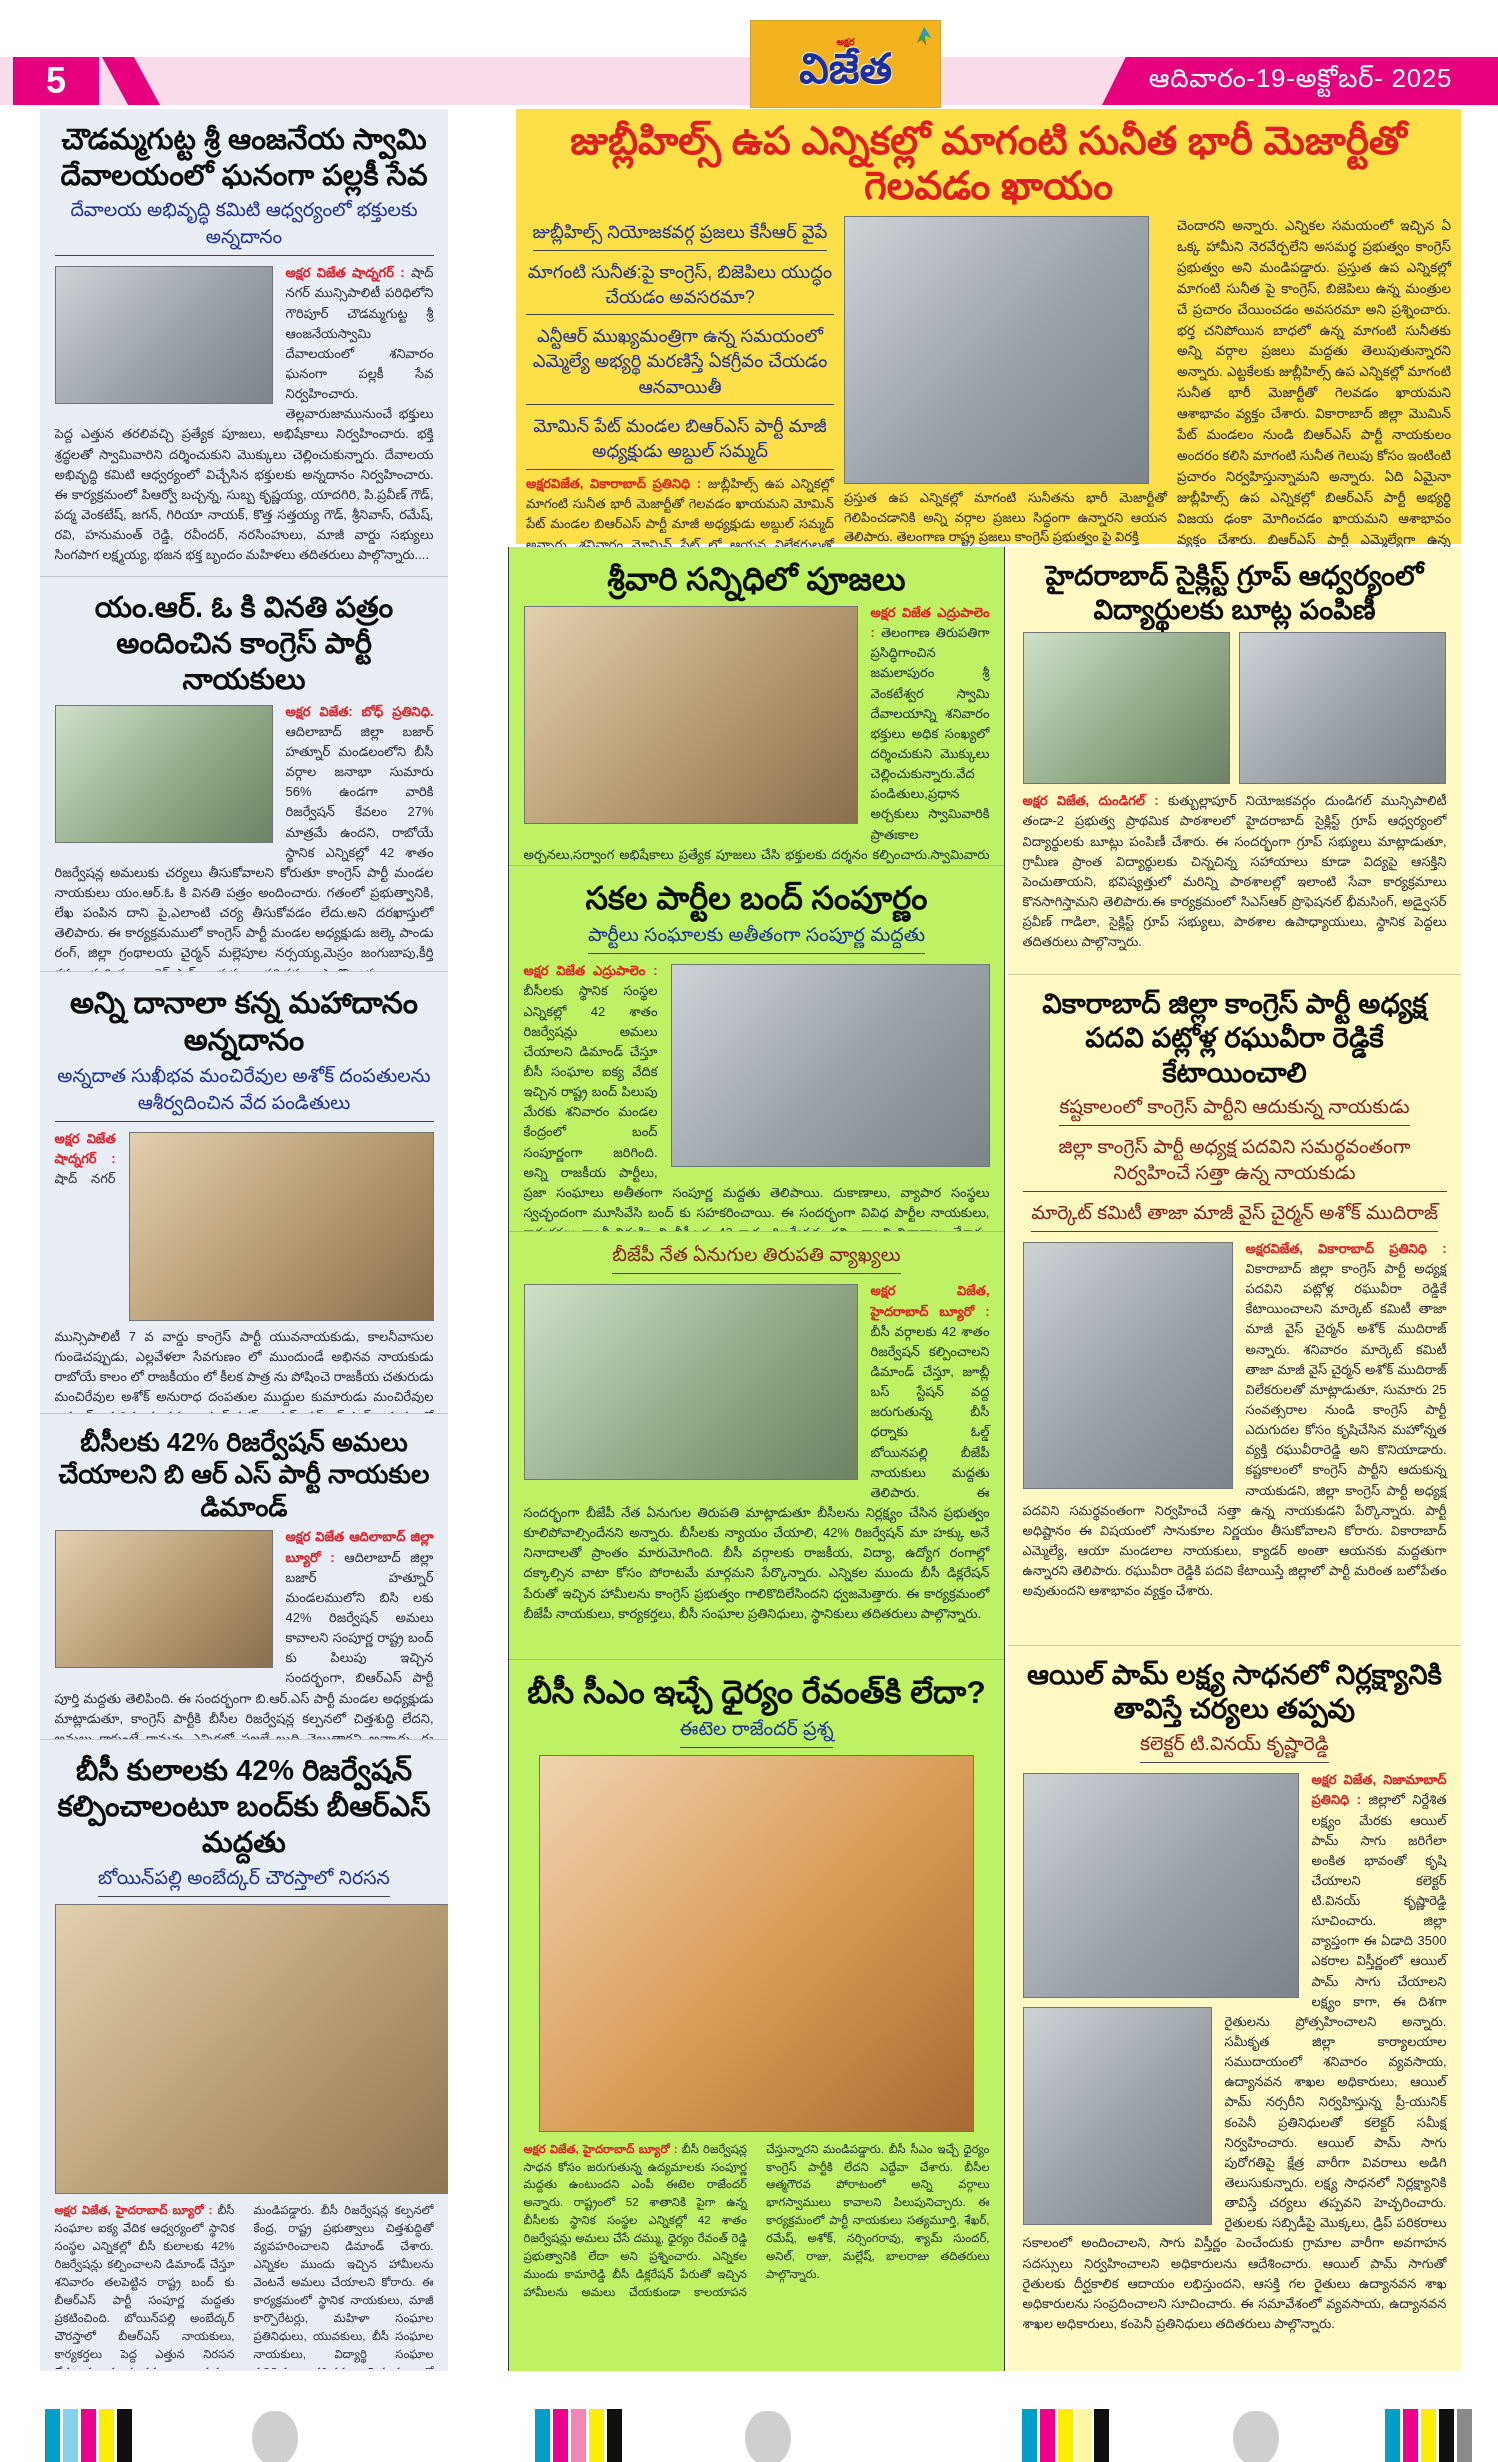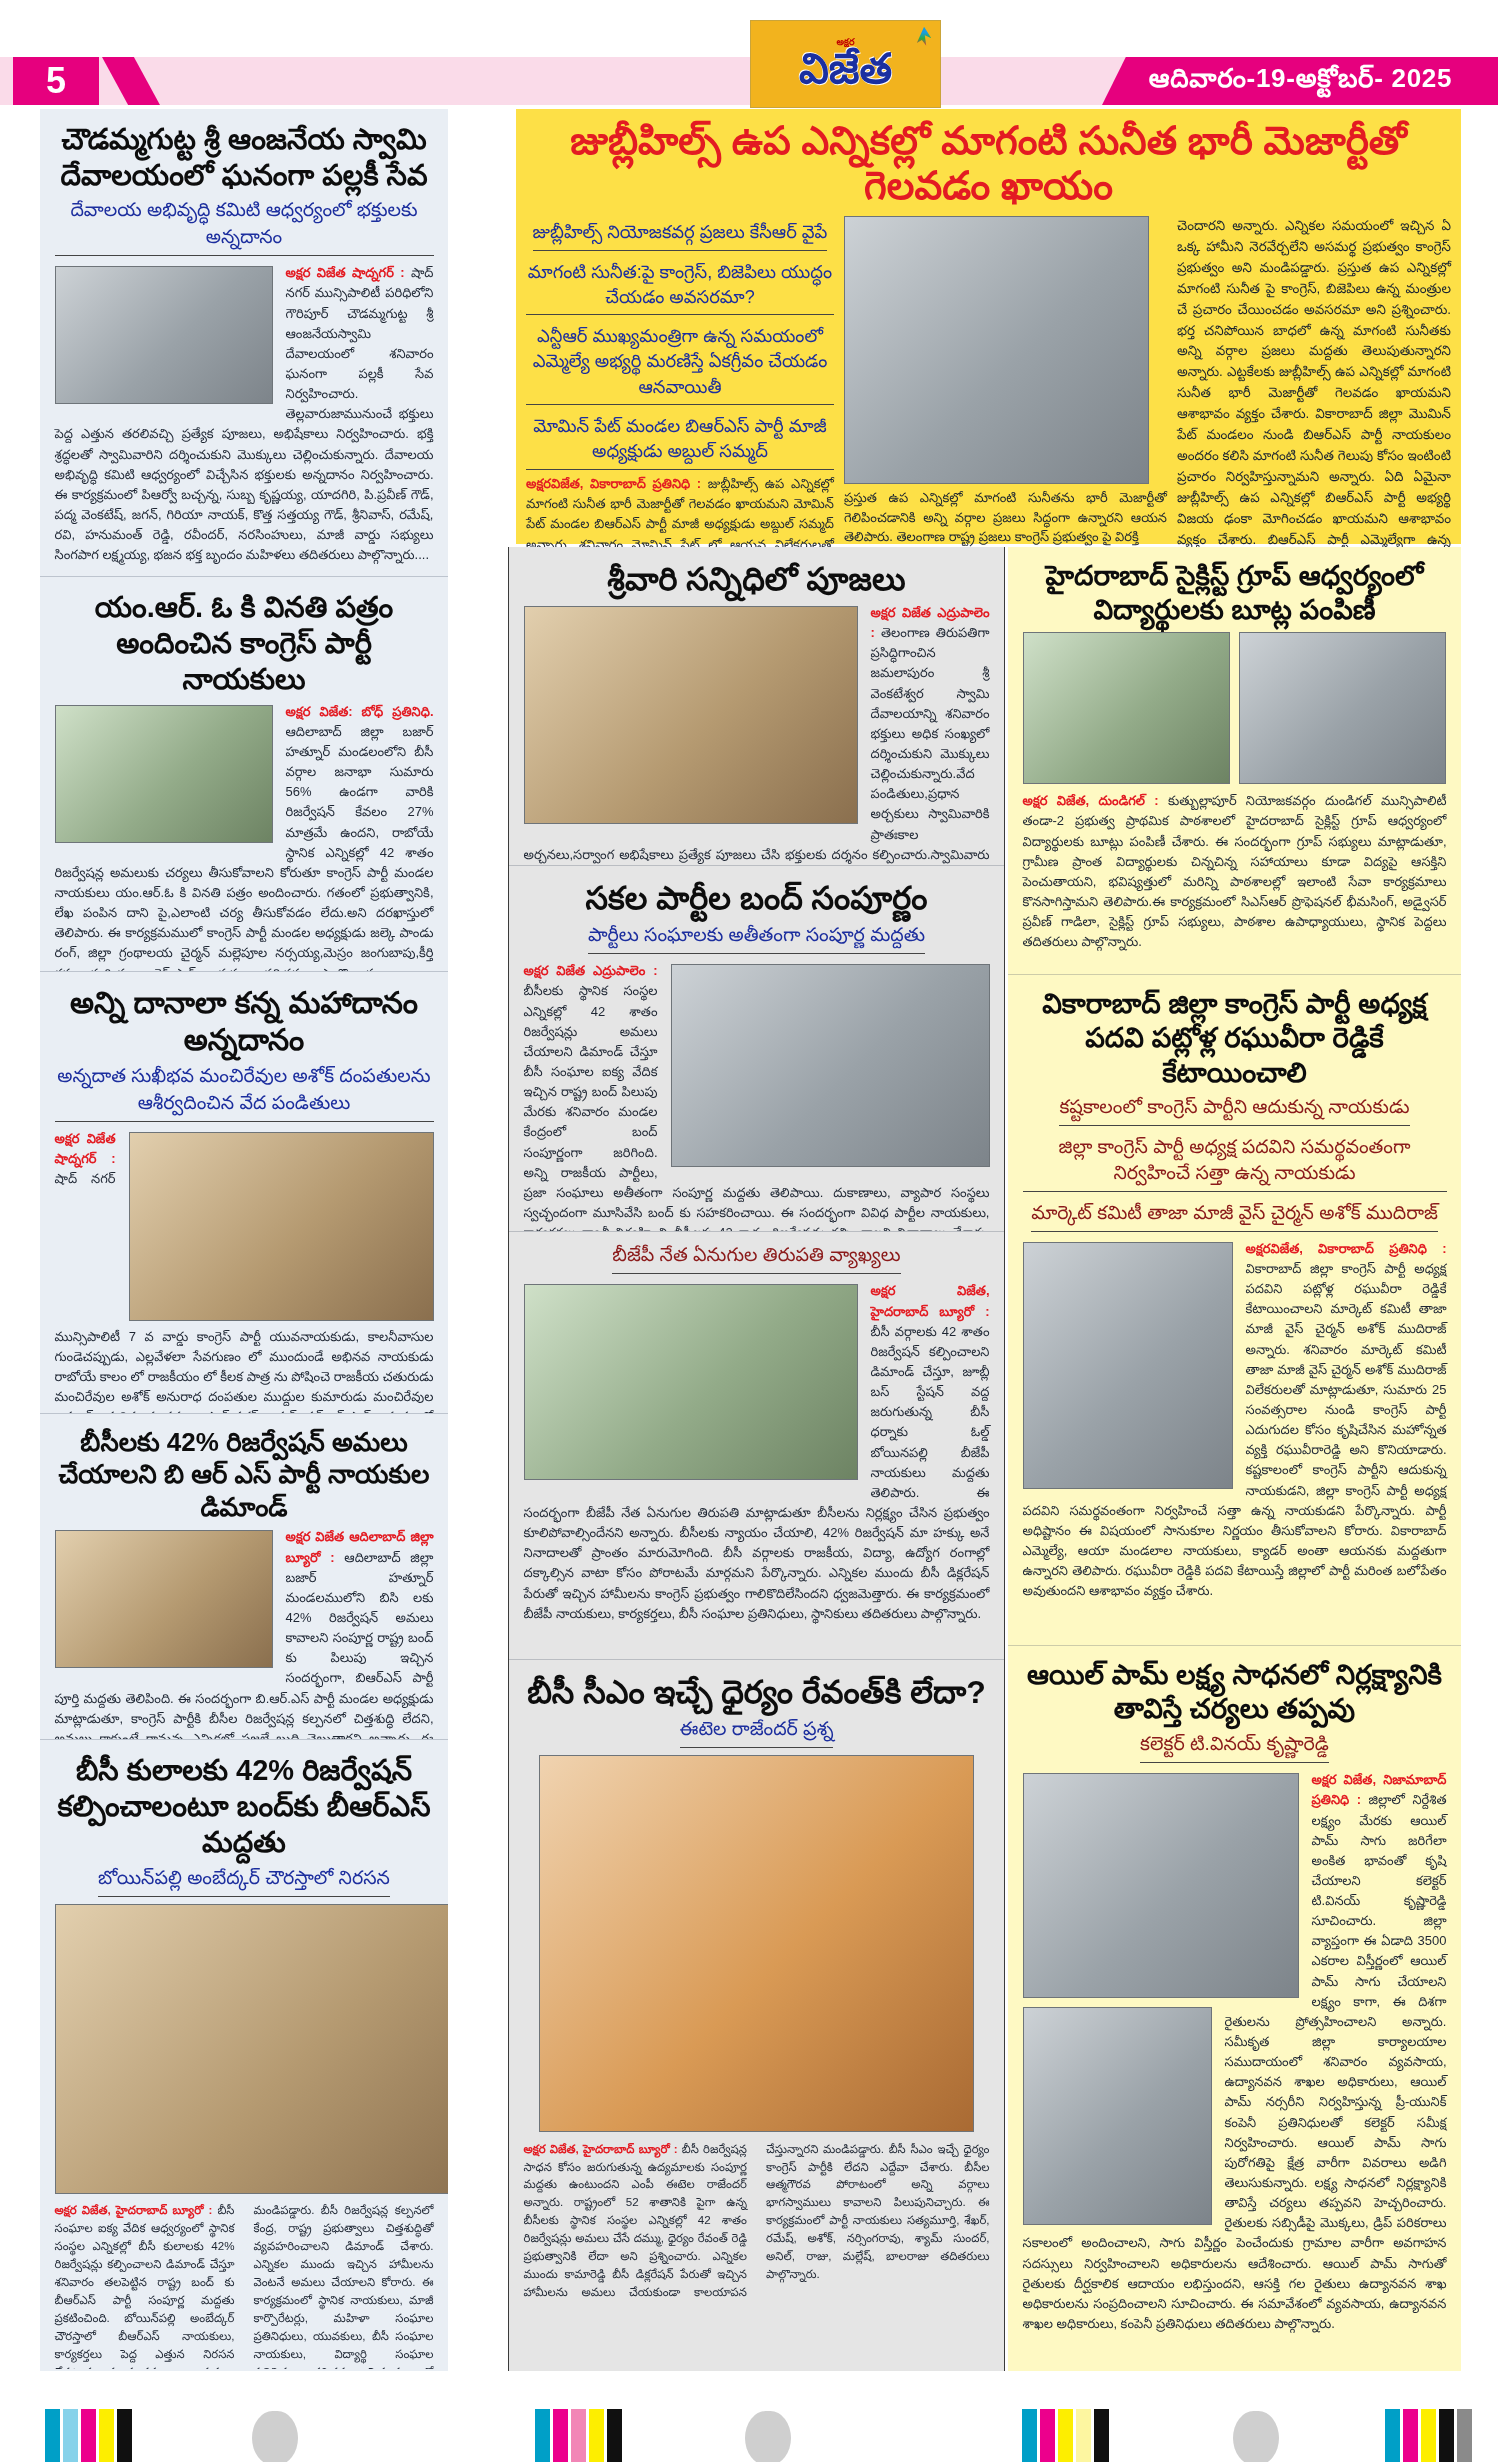--- a/index.html
+++ b/index.html
@@ -9,34 +9,34 @@
 
   
   .band{position:absolute;left:0;top:57px;width:1499px;height:48px;background:#fadbe9;}
   .pageno-box{position:absolute;left:13px;top:57px;width:86px;height:48px;background:#e6007e;
               color:#fff;font-size:36px;font-weight:bold;display:flex;align-items:center;justify-content:center;}
   .pageno-slash{position:absolute;left:102px;top:57px;width:58px;height:48px;background:#e6007e;
               clip-path:polygon(0 0,55% 0,100% 100%,45% 100%);}
   .datebar{position:absolute;left:1102px;top:57px;width:397px;height:48px;background:#e6007e;
            clip-path:polygon(6% 0,100% 0,100% 100%,0 100%);
            display:flex;align-items:center;justify-content:center;}
-  .datebar span{color:#fff;font-size:26px;font-weight:bold;letter-spacing:0.7px;}
+  .datebar span{color:#fff;font-size:26px;font-weight:normal;letter-spacing:0.7px;}
   .masthead{position:absolute;left:750px;top:20px;width:189px;height:86px;background:#f2b31e;
             border:1.5px solid #caa43a;display:flex;flex-direction:column;align-items:center;justify-content:center;text-align:right;}
   .masthead .small{font-size:9.4px;color:#c00000;font-weight:bold;line-height:1;}
   .masthead .big{font-size:42px;font-weight:bold;color:#1b2fa0;line-height:1.05;
                  text-shadow:0.7px 0.7px 0 #fff,-0.7px -0.7px 0 #fff;}
   .masthead .bird{position:absolute;right:8.7px;top:5.8px;width:14.5px;height:19px;
                   background:linear-gradient(180deg,#1b9de0 30%,#2faa44 60%,#e03a3a 100%);
                   clip-path:polygon(50% 0,100% 60%,55% 45%,65% 100%,35% 70%,0 85%);}
 
   
   .col-left{position:absolute;left:40px;top:109px;width:408px;height:2262px;background:#e9eef4;}
   .center-art{position:absolute;left:516px;top:109px;width:945px;height:435px;background:#fde047;}
-  .col-mid{position:absolute;left:508px;top:547px;width:497px;height:1824px;background:#e5e5e5;
+  .col-mid{position:absolute;left:508px;top:547px;width:497px;height:1824px;background:#bef264;
            border-left:1.5px solid #3a3a3a;border-right:1.5px solid #3a3a3a;box-sizing:border-box;}
   .col-right{position:absolute;left:1008px;top:547px;width:453px;height:1824px;background:#fef9c3;}
 
   .art{box-sizing:border-box;padding:8.7px 14.5px;overflow:hidden;border-bottom:0.7px solid rgba(60,70,90,.25);}
   .hl{font-weight:bold;color:#0d0d0d;text-align:center;line-height:1.25;margin:2.9px 0 4.4px 0;}
   .hl.l{font-size:29px;}
   .hl.m{font-size:32px;}
   .hl.r{font-size:27.6px;}
   .sub{color:#1c2e9e;text-align:center;font-size:19px;line-height:1.4;margin:1.5px auto 7.3px auto;
        display:block;}

